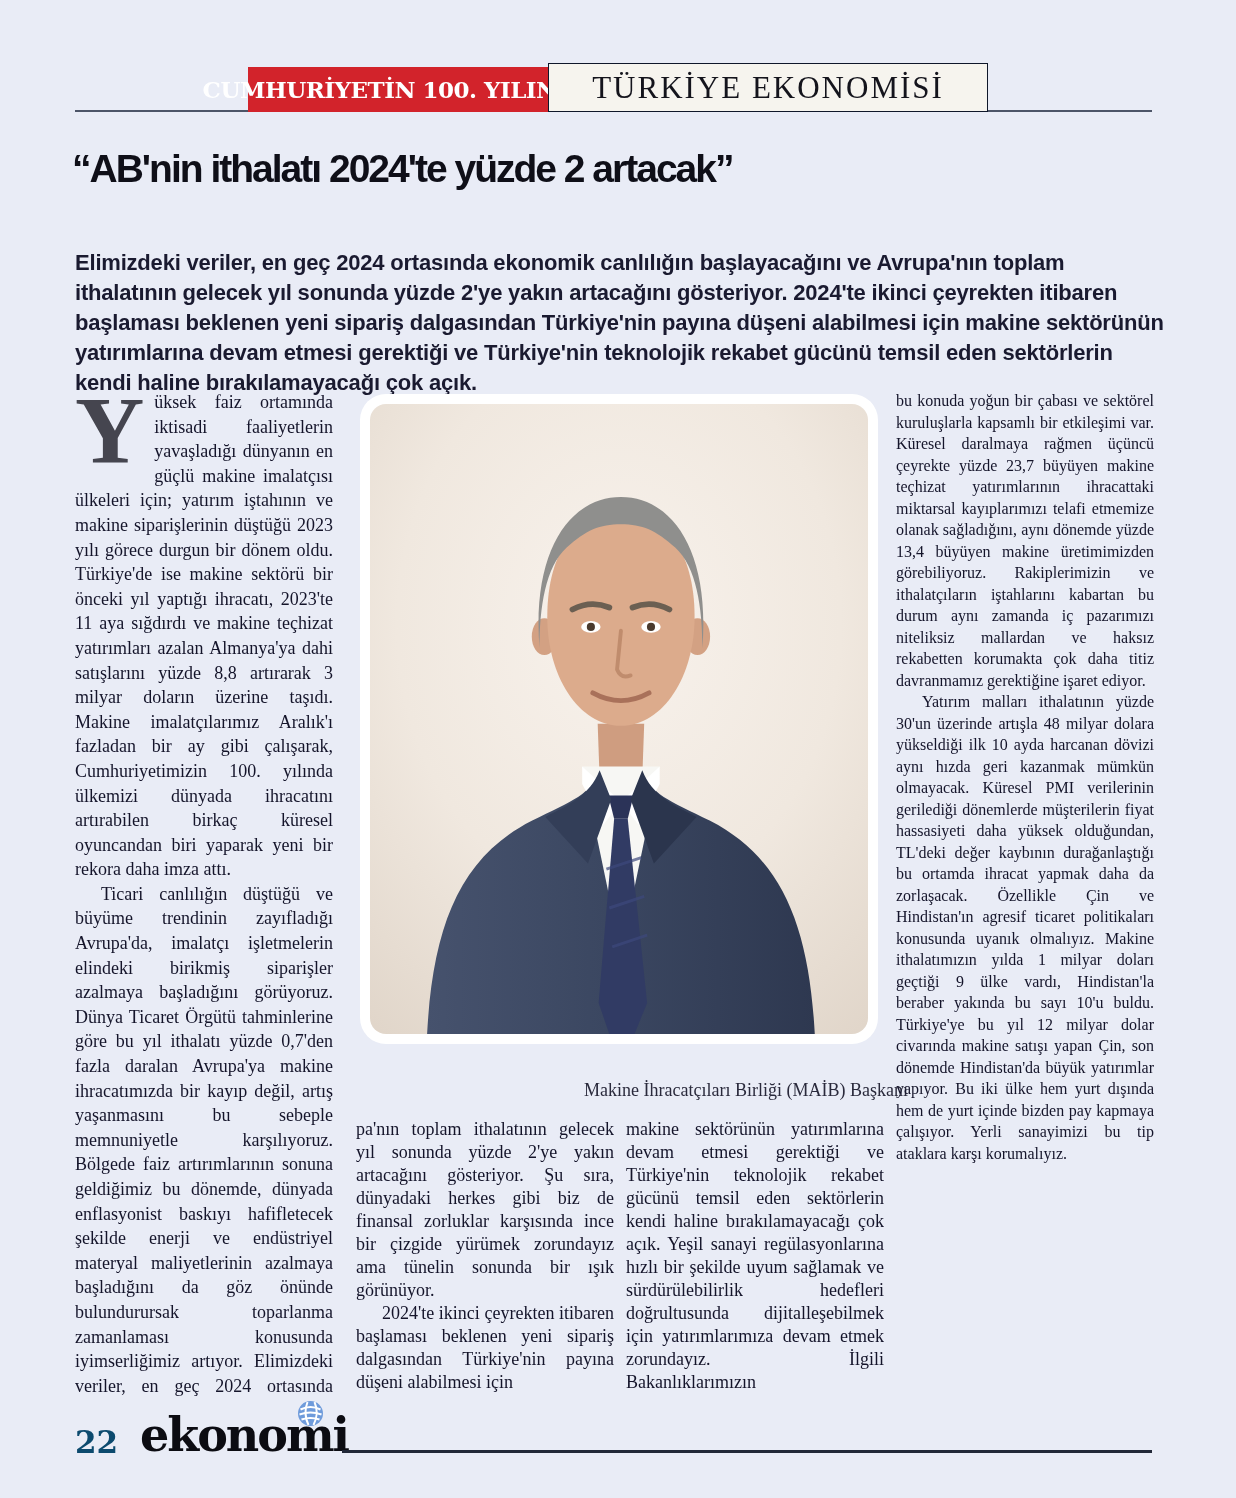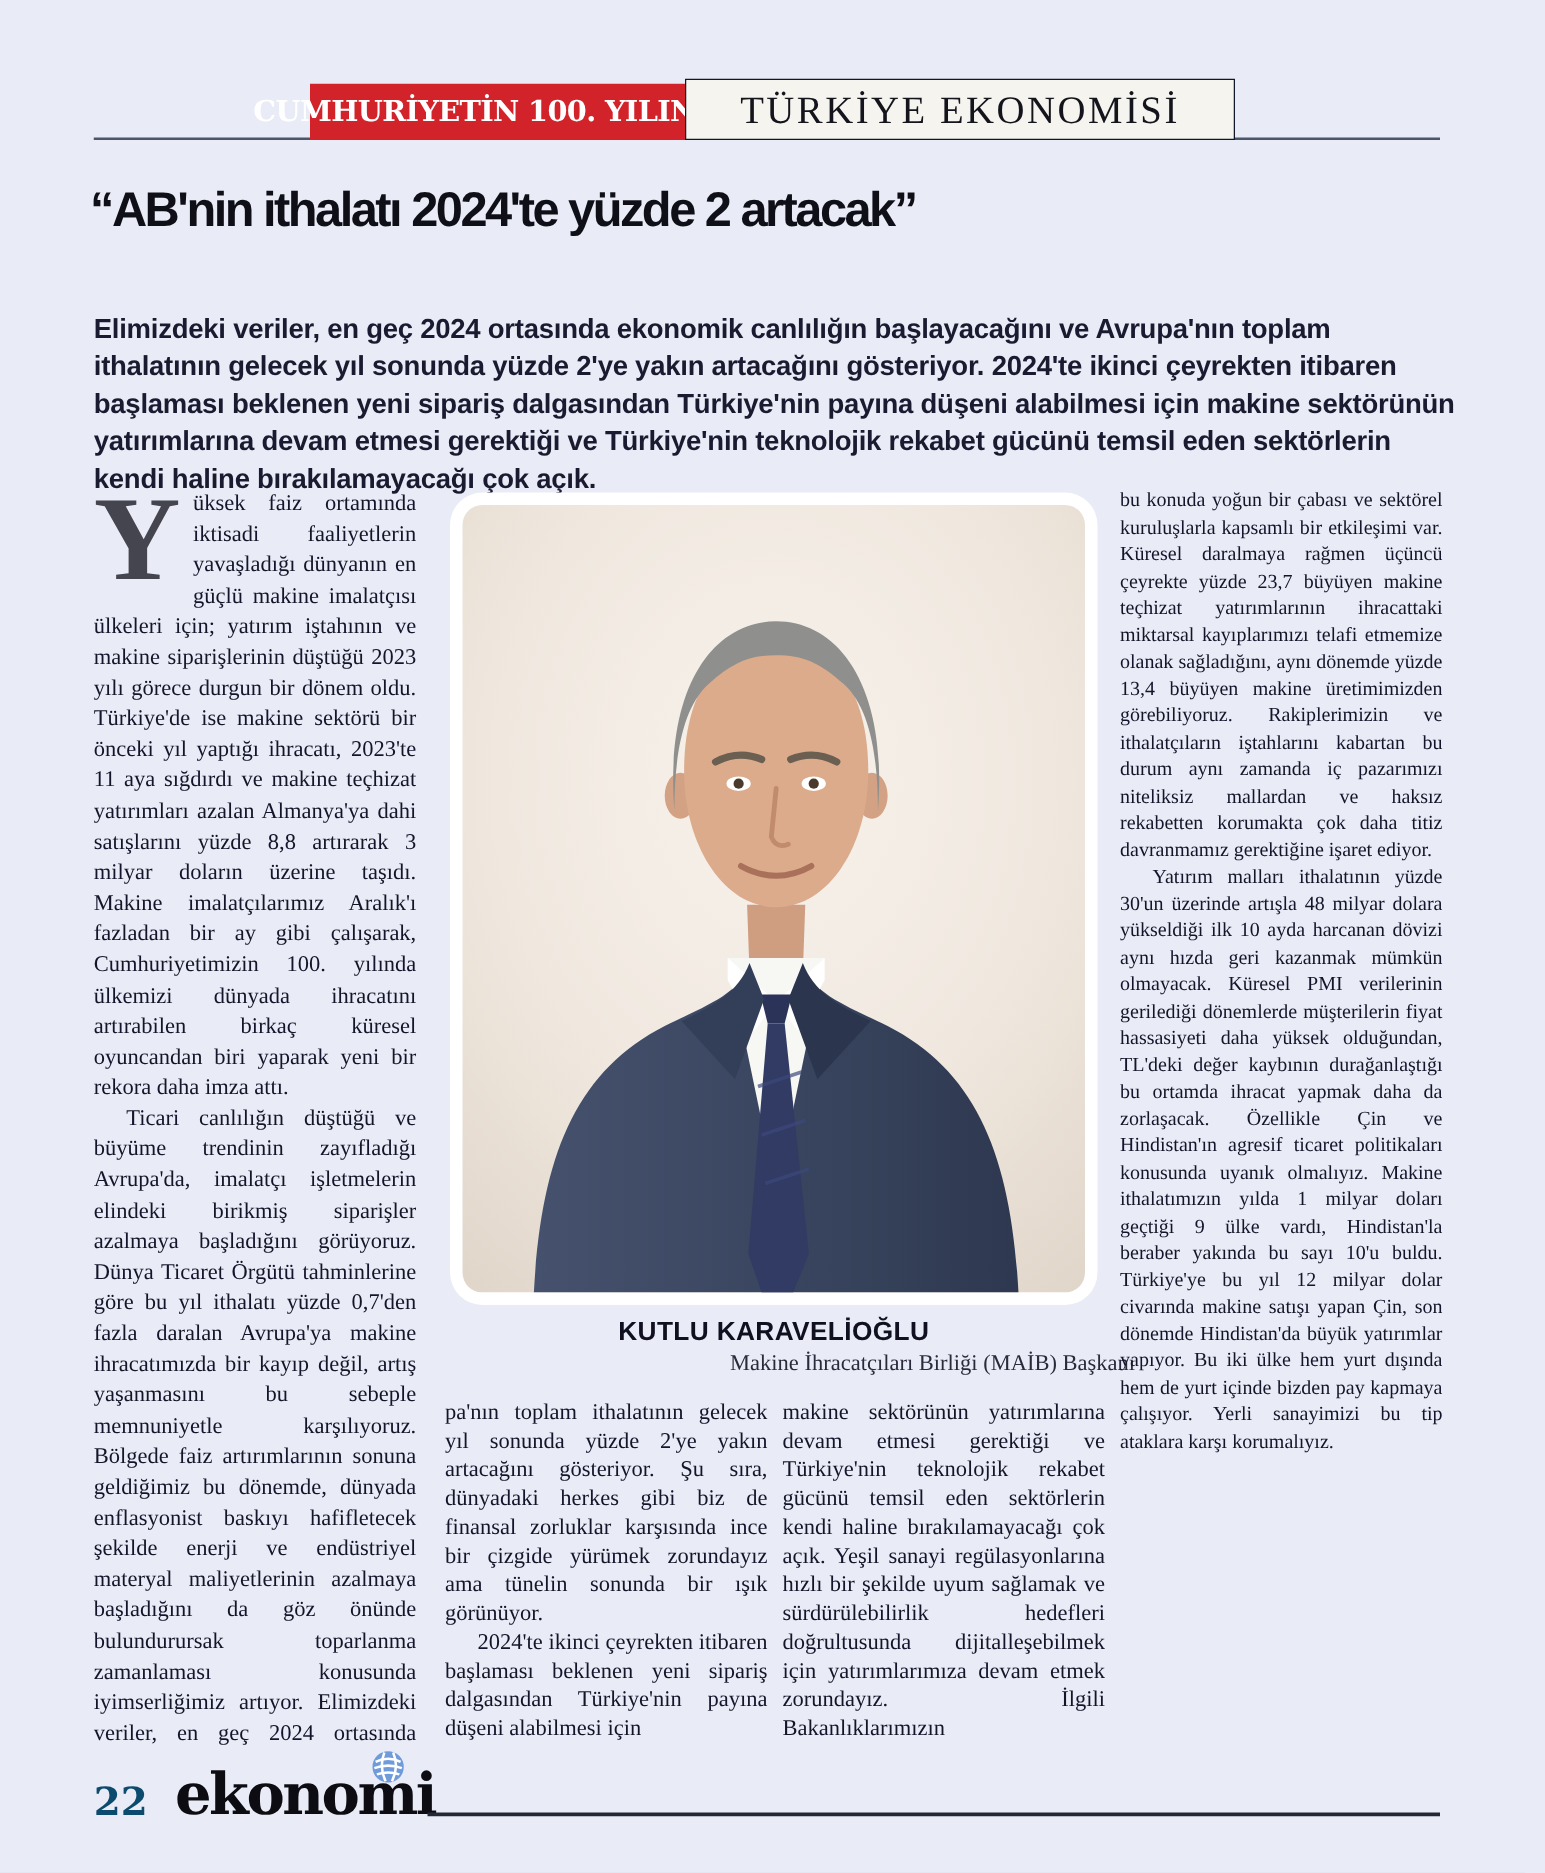--- a/index.html
+++ b/index.html
@@ -137,21 +137,20 @@
       <path d="M 212 212 Q 231 202 250 210" stroke="#6b5f52" stroke-width="6" fill="none" stroke-linecap="round"></path>
       <path d="M 274 210 Q 293 202 312 212" stroke="#6b5f52" stroke-width="6" fill="none" stroke-linecap="round"></path>
       <ellipse cx="231" cy="230" rx="10" ry="6" fill="#ffffff"></ellipse>
       <circle cx="231" cy="230" r="4.2" fill="#4a3a2e"></circle>
       <ellipse cx="293" cy="230" rx="10" ry="6" fill="#ffffff"></ellipse>
       <circle cx="293" cy="230" r="4.2" fill="#4a3a2e"></circle>
       <path d="M 262 234 L 258 274 Q 262 284 272 280" stroke="#c08c6d" stroke-width="4" fill="none" stroke-linecap="round"></path>
       <path d="M 233 298 Q 262 314 291 298" stroke="#a9715a" stroke-width="5" fill="none" stroke-linecap="round"></path>
     </svg>
   </figure>
-  <div class="caption-name">KUTLU KARAVELİOĞLU</div>
   <div class="caption-title">Makine İhracatçıları Birliği (MAİB) Başkanı</div>
 
   <div class="col col-2">
     <p>pa'nın toplam ithalatının gelecek yıl sonunda yüzde 2'ye yakın artacağını gösteriyor. Şu sıra, dünyadaki herkes gibi biz de finansal zorluklar karşısında ince bir çizgide yürümek zorundayız ama tünelin sonunda bir ışık görünüyor.</p>
     <p class="indent">2024'te ikinci çeyrekten itibaren başlaması beklenen yeni sipariş dalgasından Türkiye'nin payına düşeni alabilmesi için</p>
   </div>
 
   <div class="col col-3">
     <p>makine sektörünün yatırımlarına devam etmesi gerektiği ve Türkiye'nin teknolojik rekabet gücünü temsil eden sektörlerin kendi haline bırakılamayacağı çok açık. Yeşil sanayi regülasyonlarına hızlı bir şekilde uyum sağlamak ve sürdürülebilirlik hedefleri doğrultusunda dijitalleşebilmek için yatırımlarımıza devam etmek zorundayız. İlgili Bakanlıklarımızın</p>
   </div>

